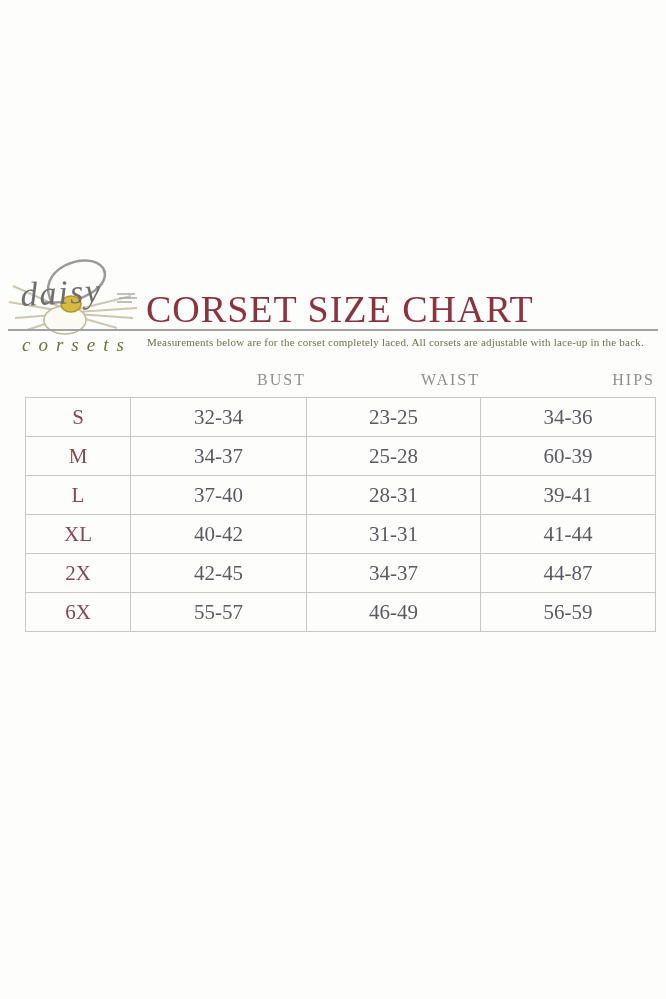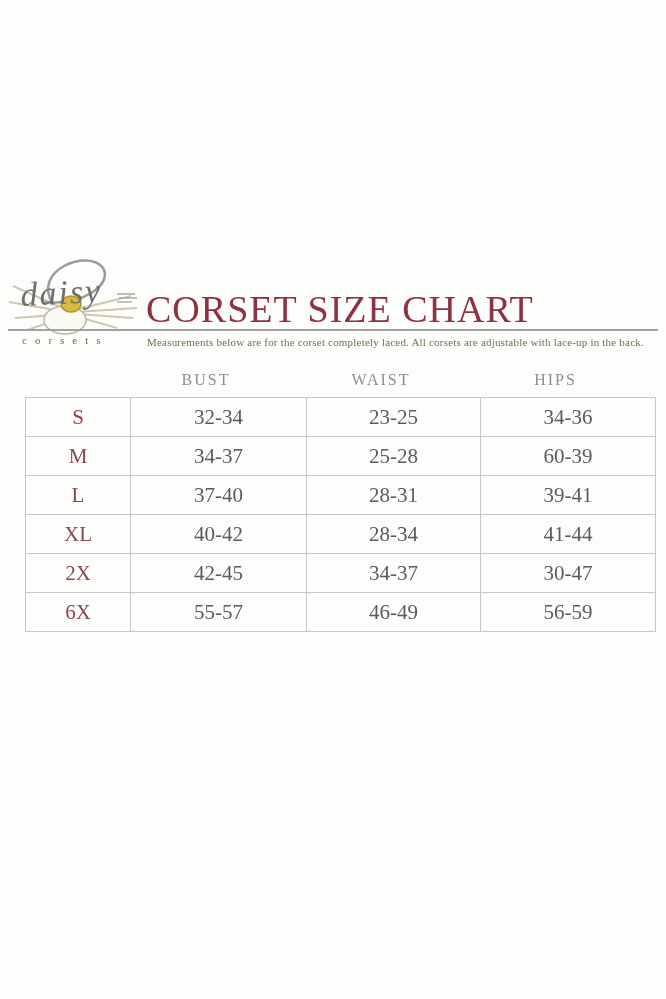--- a/index.html
+++ b/index.html
@@ -21,24 +21,25 @@
     position: absolute;
     left: 5px;
     top: 252px;
     width: 140px;
     height: 84px;
   }
   .logo-word {
     position: absolute;
     left: 22px;
     top: 334px;
-    font-size: 11px;
+    font-size: 19px;
     letter-spacing: 8px;
     color: var(--logo-word, #72723e);
     white-space: nowrap;
+    font-style: italic;
   }
 
   
   .title {
     position: absolute;
     left: 146px;
     top: 287px;
     margin: 0;
     font-size: 38px;
     font-weight: normal;
@@ -61,29 +62,29 @@
     width: 515px;
     font-size: 11px;
     letter-spacing: 0.2px;
     color: var(--subtitle, #70704e);
     white-space: nowrap;
   }
 
   
   .col-headers {
     position: absolute;
-    left: 13px;
+    left: 25px;
     top: 371px;
     width: 630px;
     display: grid;
     grid-template-columns: 105px 176px 174px 175px;
     font-size: 16px;
     letter-spacing: 2px;
     color: var(--column-header, #8e8e8e);
-    text-align: center;
+    text-align: right;
   }
 
   
   .size-table {
     position: absolute;
     left: 25px;
     top: 397px;
     width: 630px;
     border-collapse: collapse;
     table-layout: fixed;
@@ -170,28 +171,28 @@
         </tr>
         <tr>
           <td class="size-cell">L</td>
           <td class="value-cell">37-40</td>
           <td class="value-cell">28-31</td>
           <td class="value-cell">39-41</td>
         </tr>
         <tr>
           <td class="size-cell">XL</td>
           <td class="value-cell">40-42</td>
-          <td class="value-cell">28-34</td>
+          <td class="value-cell">31-31</td>
           <td class="value-cell">41-44</td>
         </tr>
         <tr>
           <td class="size-cell">2X</td>
           <td class="value-cell">42-45</td>
           <td class="value-cell">34-37</td>
-          <td class="value-cell">30-47</td>
+          <td class="value-cell">44-87</td>
         </tr>
         <tr>
           <td class="size-cell">6X</td>
           <td class="value-cell">55-57</td>
           <td class="value-cell">46-49</td>
           <td class="value-cell">56-59</td>
         </tr>
       </tbody>
   </table>
 

